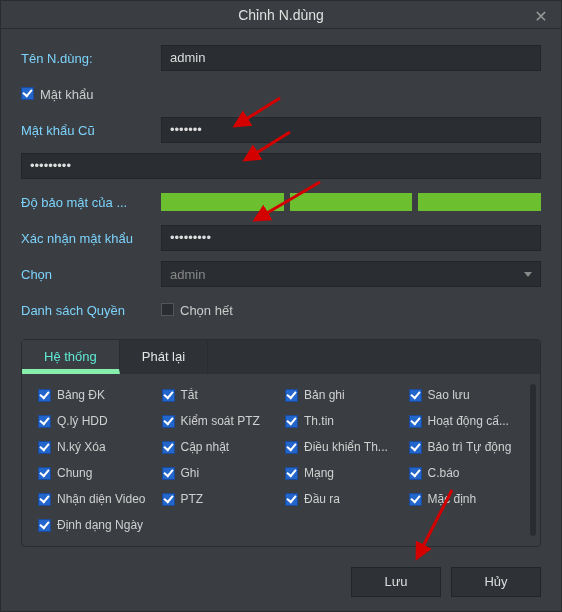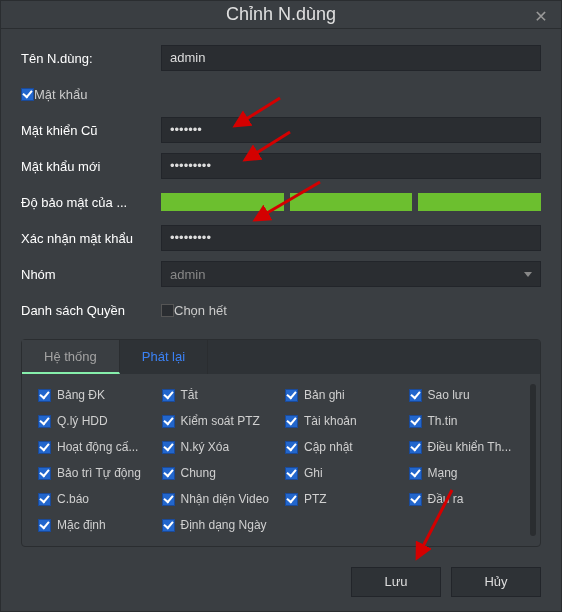--- a/index.html
+++ b/index.html
@@ -23,21 +23,21 @@
 .titlebar {
   height: 32px;
   display: flex;
   align-items: center;
   justify-content: center;
   position: relative;
   border-bottom: 1px solid #2a2d30;
 }
 .titlebar .title {
   color: #e0e0e0;
-  font-size: 18px;
+  font-size: 14px;
 }
 .close-btn {
   position: absolute;
   right: 8px;
   top: 4px;
   width: 24px;
   height: 24px;
   color: #999;
   font-size: 16px;
   cursor: pointer;
@@ -51,26 +51,27 @@
   flex-direction: column;
 }
 .row {
   display: flex;
   align-items: center;
   margin-bottom: 10px;
   min-height: 26px;
 }
 .label {
   width: 140px;
-  color: #ffffff;
+  color: #7dd3fc;
   font-size: 13px;
 }
 .label-ck {
   display: flex;
-  align-items: center;
+  align-items: flex-start;
+  gap: 6px;
 }
 .input {
   flex: 1;
   background: #2a2d31;
   border: 1px solid #22252a;
   height: 26px;
   padding: 0 8px;
   color: #ddd;
   font-size: 13px;
   line-height: 24px;
@@ -142,29 +143,29 @@
   background: #3a3e42;
 }
 .tab-headers {
   display: flex;
   height: 34px;
   background: #2e3236;
 }
 .tab {
   padding: 0 22px;
   line-height: 34px;
-  color: #3b82f6;
+  color: #e5e5e5;
   font-size: 13px;
   cursor: pointer;
   border-right: 1px solid #2a2d30;
 }
 .tab.active {
-  color: #a3a3a3;
+  color: #5eead4;
   background: #3a3e42;
-  border-bottom: 2px solid #86efac;
+  border-bottom: 5px solid #86efac;
 }
 .tab-body {
   flex: 1;
   padding: 14px 16px;
   overflow: hidden;
   position: relative;
 }
 .perm-grid {
   display: grid;
   grid-template-columns: repeat(4, 1fr);
@@ -228,45 +229,44 @@
     </div>
 
     <div class="row">
       <div class="label-ck">
         <span class="checkbox"></span>
         <span>Mật khẩu</span>
       </div>
     </div>
 
     <div class="row">
-      <div class="label">Mật khiển Cũ</div>
+      <div class="label">Mật khẩu Cũ</div>
       <div class="input">•••••••</div>
     </div>
 
     <div class="row">
-      <div class="label">Mật khẩu mới</div>
       <div class="input">•••••••••</div>
     </div>
 
     <div class="row">
       <div class="label">Độ bảo mật của ...</div>
       <div class="strength">
         <div class="strength-seg"></div>
         <div class="strength-seg"></div>
         <div class="strength-seg"></div>
       </div>
     </div>
 
     <div class="row">
       <div class="label">Xác nhận mật khẩu</div>
       <div class="input">•••••••••</div>
     </div>
 
     <div class="row">
-      <div class="label">Nhóm</div>
+      <div class="label">Chọn</div>
       <div class="select">
         <span>admin</span>
         <span class="caret"></span>
       </div>
     </div>
 
 
     <div class="row">
       <div class="label">Danh sách Quyền</div>
       <div class="label-ck">
@@ -298,24 +298,20 @@
               <span class="checkbox"></span>
               <span>Sao lưu</span>
             </div>
             <div class="perm">
               <span class="checkbox"></span>
               <span>Q.lý HDD</span>
             </div>
             <div class="perm">
               <span class="checkbox"></span>
               <span>Kiểm soát PTZ</span>
-            </div>
-            <div class="perm">
-              <span class="checkbox"></span>
-              <span>Tài khoản</span>
             </div>
             <div class="perm">
               <span class="checkbox"></span>
               <span>Th.tin</span>
             </div>
             <div class="perm">
               <span class="checkbox"></span>
               <span>Hoạt động cấ...</span>
             </div>
             <div class="perm">

